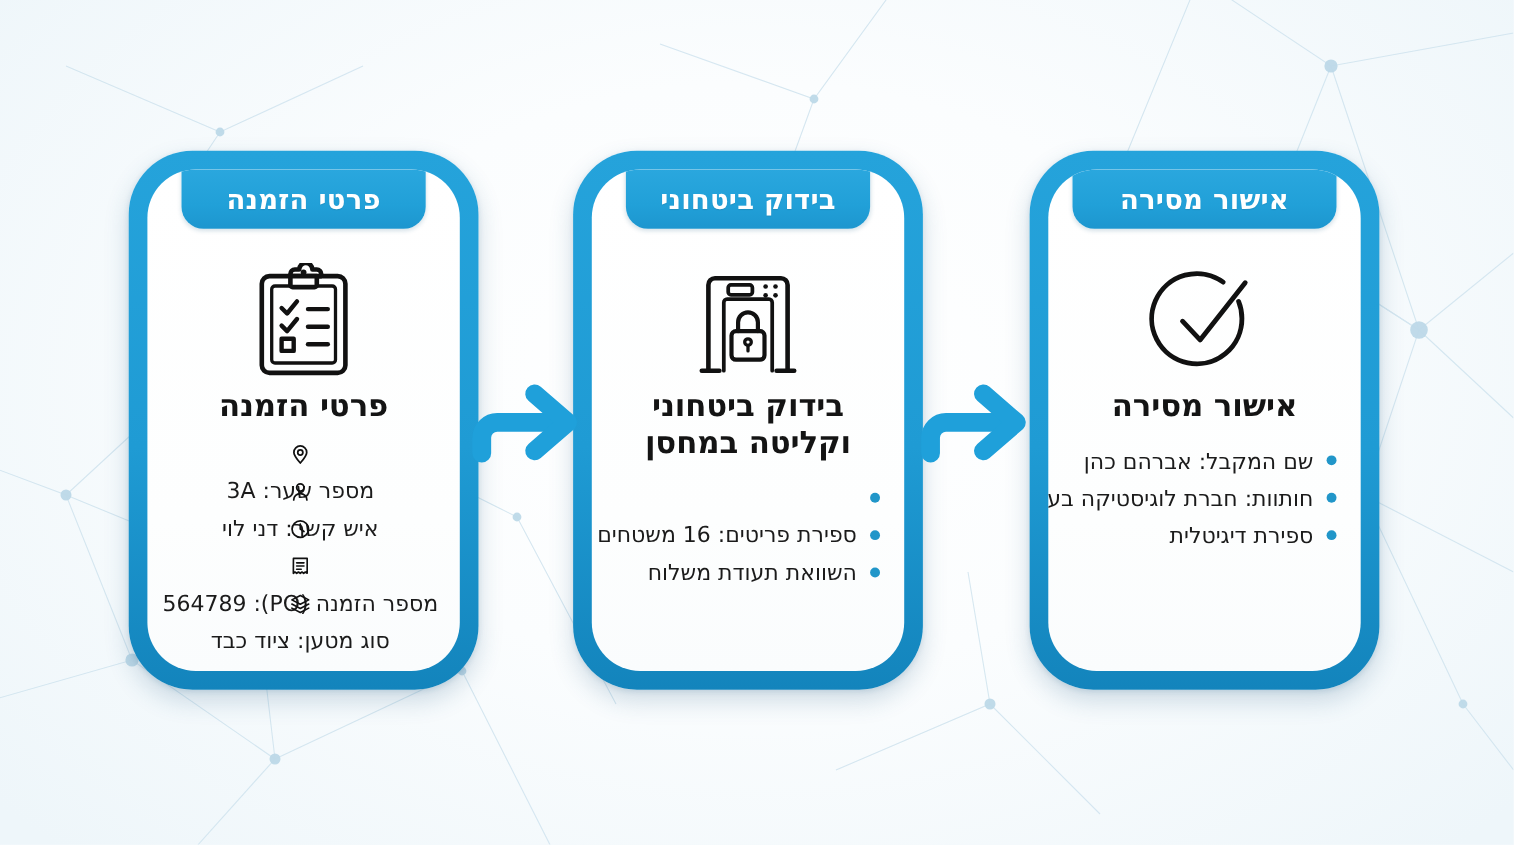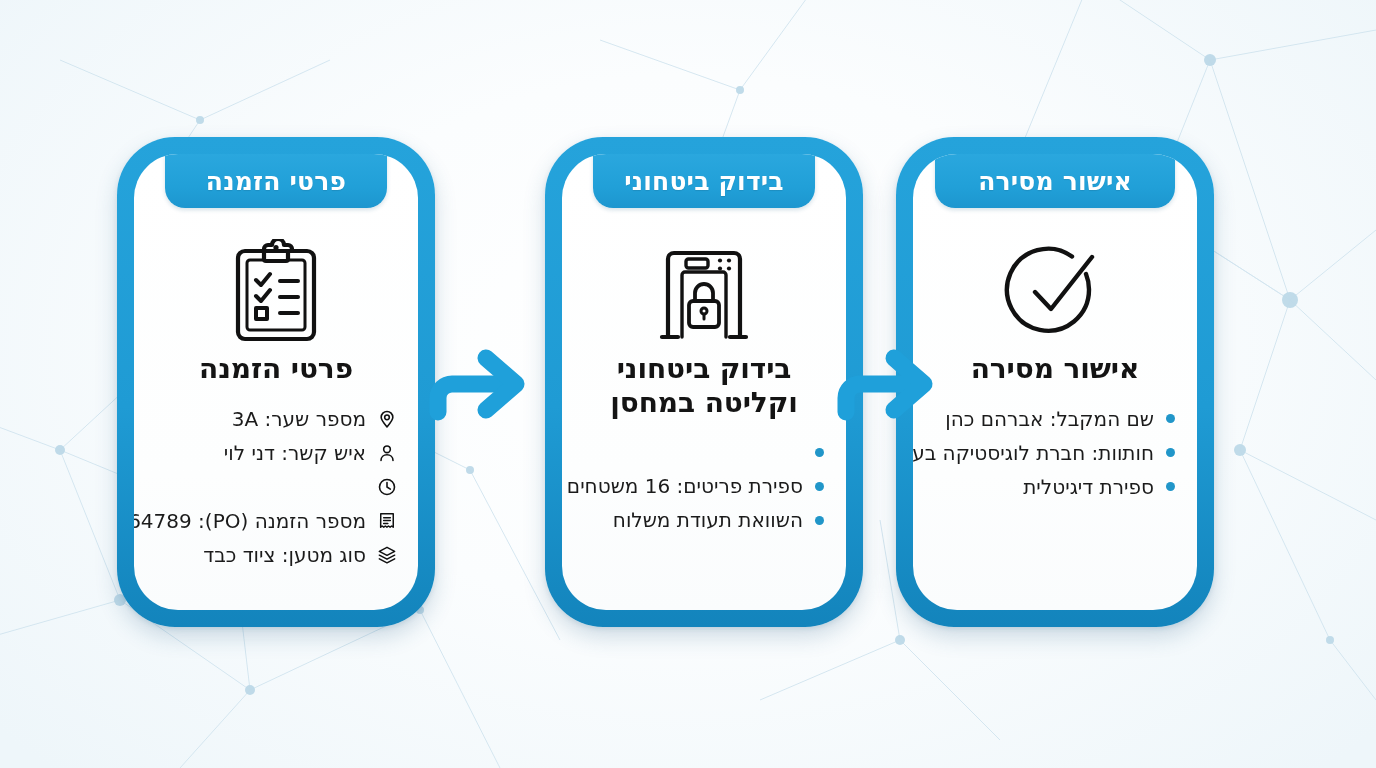--- a/index.html
+++ b/index.html
@@ -45,22 +45,22 @@
     position: absolute;
     top: 137px;
     width: 318px;
     height: 490px;
     border-radius: 58px;
     background: linear-gradient(180deg, #25a3db 0%, #1f9bd4 55%, #1384bc 100%);
     box-shadow: 0 10px 22px rgba(35,90,130,0.20), 0 2px 5px rgba(35,90,130,0.12);
     padding: 17px;
   }
   .card.c1 { left: 117px; }
-  .card.c2 { left: 545px; }
-  .card.c3 { left: 896px; }
+  .card.c2 { left: 521px; }
+  .card.c3 { left: 936px; }
 
   .card-inner {
     position: relative;
     width: 100%;
     height: 100%;
     background: linear-gradient(180deg, #ffffff 0%, #fdfefe 70%, #fafcfd 100%);
     border-radius: 44px;
     overflow: hidden;
   }
 
@@ -127,20 +127,21 @@
 
   
   .icon-list {
     list-style: none;
     direction: rtl;
     padding: 0 6px 0 0;
     margin-top: 4px;
   }
   .icon-list li {
     display: flex;
+    flex-direction: column;
     align-items: center;
     justify-content: flex-start;
     gap: 10px;
     height: 34px;
     font-size: 20px;
     color: #1b1b1b;
     direction: rtl;
   }
   .icon-list .li-ico {
     flex: 0 0 22px;

